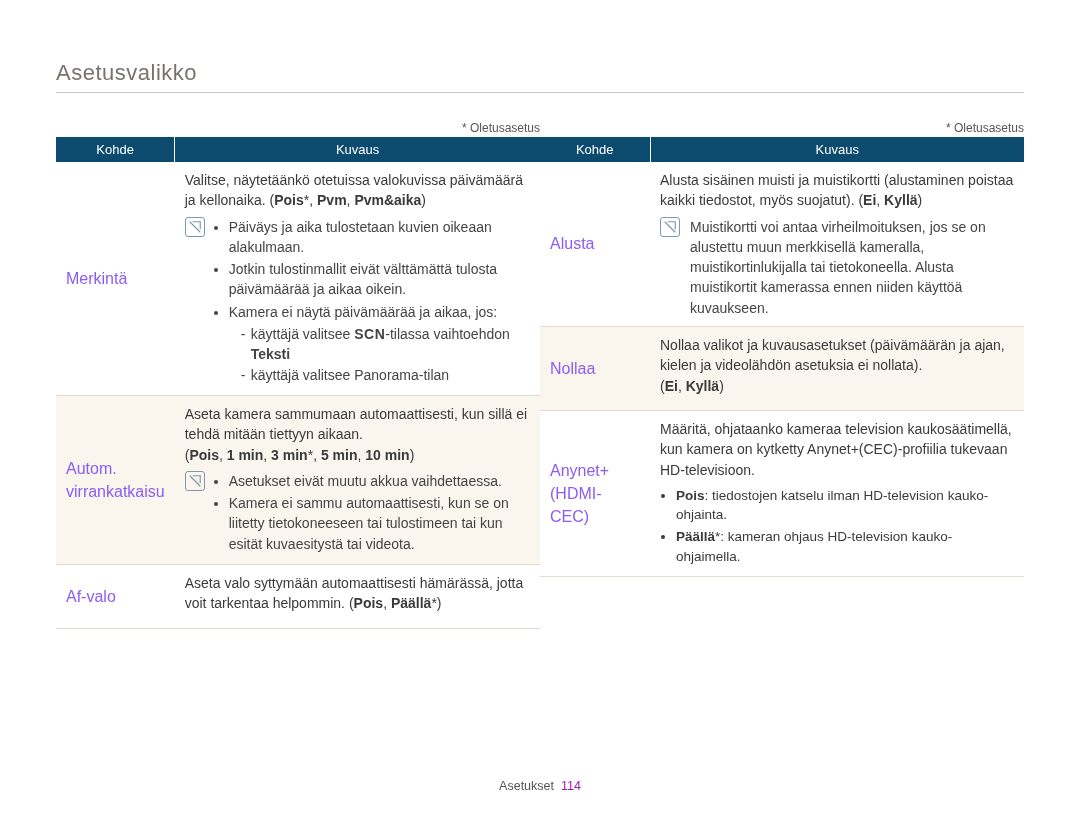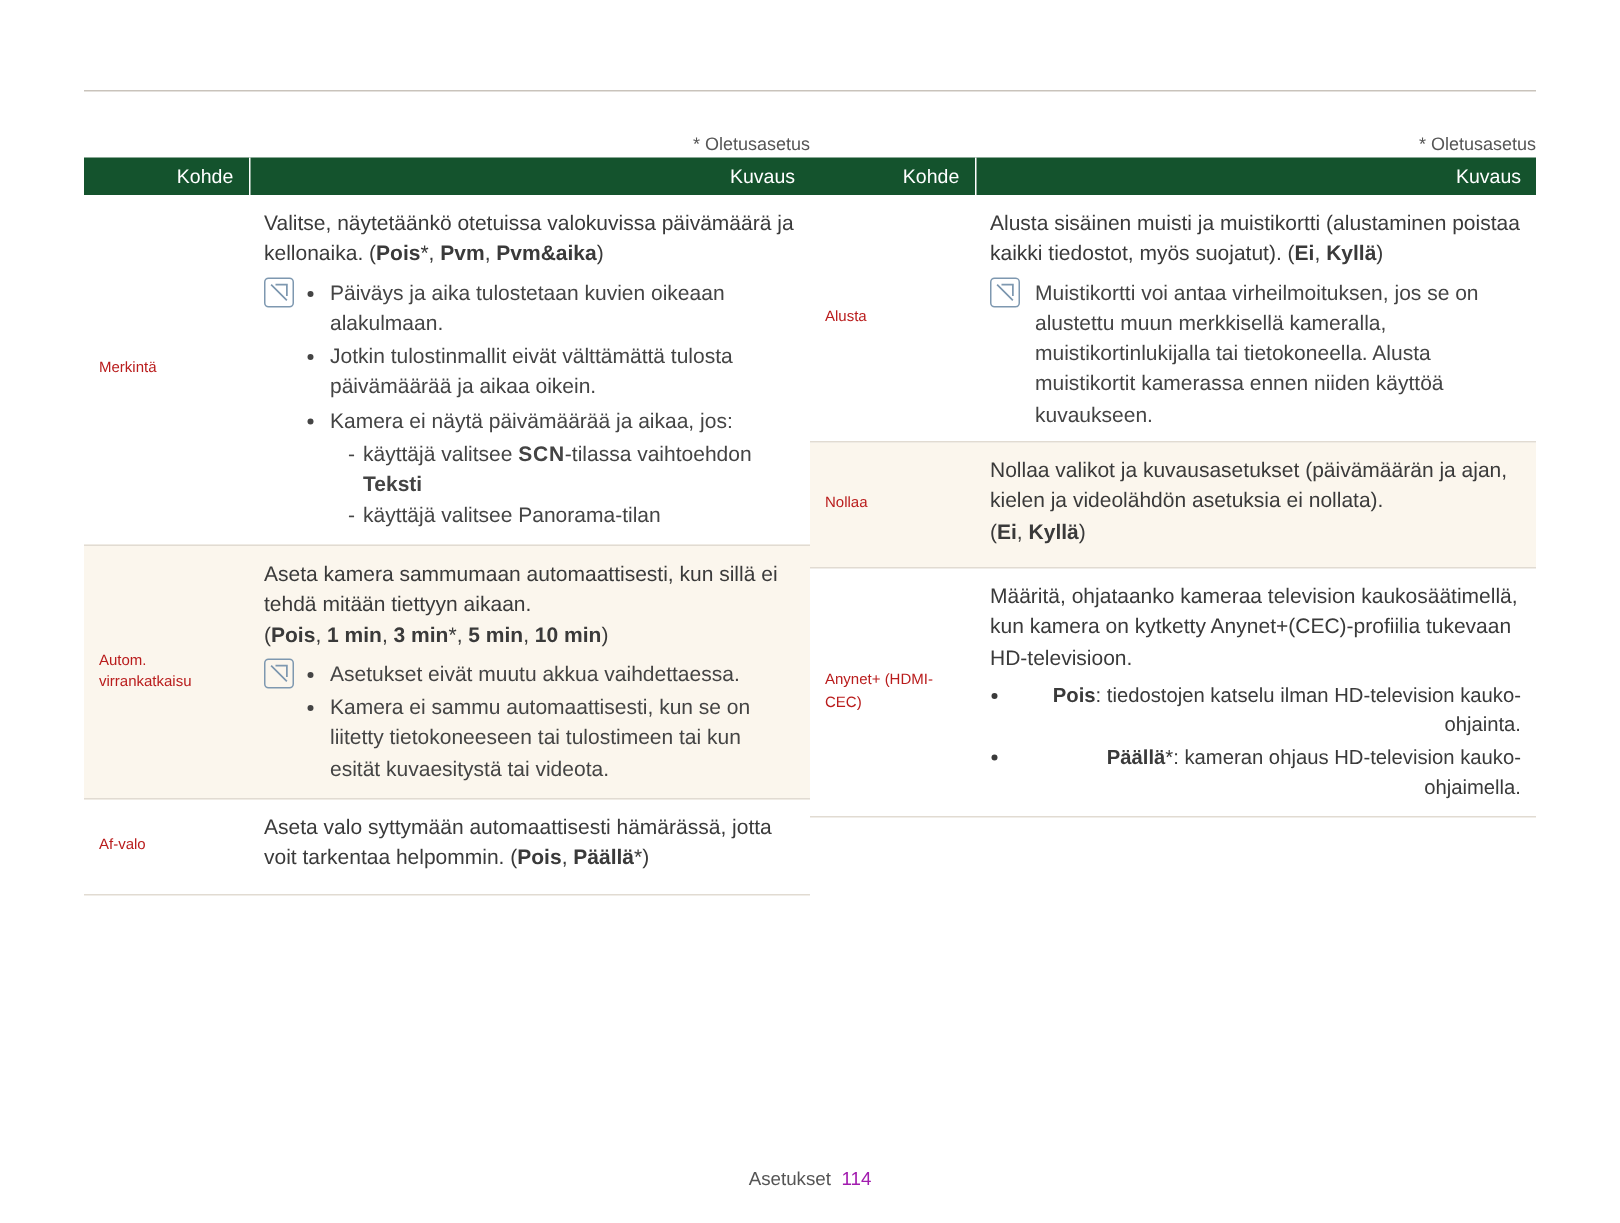--- a/index.html
+++ b/index.html
@@ -4,46 +4,47 @@
 <style>
   * { box-sizing: border-box; margin: 0; padding: 0; }
   html, body { width: 1080px; height: 815px; background: #fff; font-family: Arial, Helvetica, sans-serif; color: #333; }
   .page { padding: 60px 56px 0 56px; }
   .page-title { font-size: 22px; font-weight: 300; color: #7a736a; letter-spacing: 0.5px; margin-bottom: 6px; }
   .rule { border: none; border-top: 1px solid #c9c3bb; margin-bottom: 28px; }
   .columns { display: flex; }
   .col { flex: 1 1 0; min-width: 0; }
   .default-note { font-size: 12px; color: #555; text-align: right; margin-bottom: 2px; }
   table { width: 100%; border-collapse: collapse; font-size: 13px; }
-  thead th { background: #14532d; color: #fff; font-weight: 400; text-align: right; padding: 5px 10px; font-size: 13px; }
+  thead th { background: #0c4a6e; color: #fff; font-weight: 400; text-align: center; padding: 5px 10px; font-size: 13px; }
   thead th.kohde { width: 110px; border-right: 1px solid #fff; }
   tbody td { border-bottom: 1px solid #e1dbd2; vertical-align: top; padding: 8px 10px; color: #3a3a3a; line-height: 1.45; }
-  tbody td.kohde-cell { width: 110px; color: #b91c1c; font-size: 10px; vertical-align: middle; }
+  tbody td.kohde-cell { width: 110px; color: #8b5cf6; font-size: 16px; vertical-align: middle; }
   tbody tr.alt td { background: #fbf6ed; }
   .main-desc { font-size: 14px; margin-bottom: 6px; }
   .bold { font-weight: 700; }
   .note-box { display: flex; gap: 10px; align-items: flex-start; margin-top: 4px; }
   .note-icon { flex: 0 0 20px; width: 20px; height: 20px; border: 1px solid #7e98b0; border-radius: 3px; display: flex; align-items: center; justify-content: center; }
   .note-icon svg { width: 14px; height: 14px; stroke: #7e98b0; stroke-width: 2; fill: none; }
   .small { font-size: 14px; color: #444; }
   ul.small { padding-left: 14px; }
   ul.small > li { list-style: disc; margin-bottom: 2px; }
   ul.sub { padding-left: 12px; margin-top: 2px; }
   ul.sub > li { list-style: none; position: relative; padding-left: 10px; }
   ul.sub > li::before { content: "-"; position: absolute; left: 0; }
   .scn { font-family: Liberation Sans, sans-serif; font-weight: 700; letter-spacing: 0.5px; }
   ul.bullets { padding-left: 16px; margin-top: 4px; }
-  ul.bullets > li { list-style: disc; margin-bottom: 2px; font-size: 13.5px; text-align: right; }
+  ul.bullets > li { list-style: disc; margin-bottom: 2px; font-size: 13.5px; }
   .footer { position: absolute; bottom: 22px; left: 0; width: 1080px; text-align: center; font-size: 12.5px; color: #555; }
   .footer .num { color: #a21caf; }
 </style>
 </head>
 <body>
 
 <div class="page">
+  <div class="page-title">Asetusvalikko</div>
   <hr class="rule">
 
   <div class="columns">
 
     <div class="col">
       <div class="default-note">* Oletusasetus</div>
       <table>
         <thead>
           <tr>
             <th class="kohde">Kohde</th>

